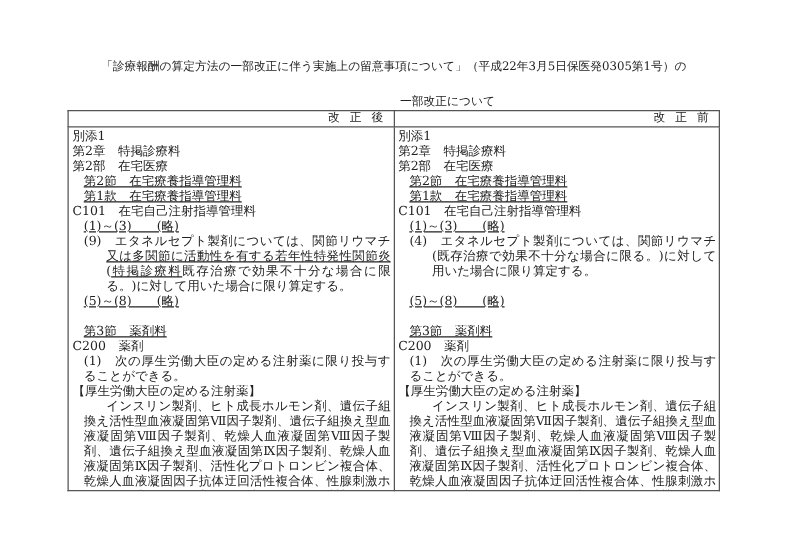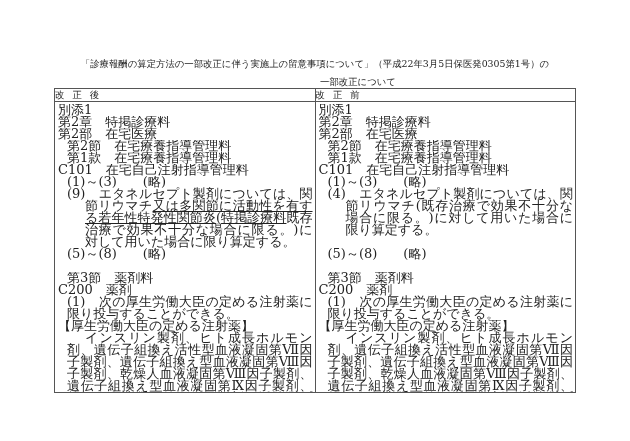--- a/index.html
+++ b/index.html
@@ -1,26 +1,26 @@
 <!DOCTYPE html>
 <html><head>
 <meta charset="utf-8">
 <style>
   html, body { margin:0; padding:0; background:#ffffff; }
   body { width:630px; height:441px; position:relative; overflow:hidden;
          font-family:"DejaVu Serif","Liberation Serif",serif; color:#222; }
   .title { position:absolute; left:0; width:630px; text-align:center; font-size:9.4px; line-height:11px; }
-  .t1 { top:58px; }
+  .t1 { top:48px; }
   .t2 { top:76px;padding-left:43px; }
   table.cmp { position:absolute; left:54px; top:88px; width:522px; border-collapse:collapse; table-layout:fixed; }
   table.cmp td, table.cmp th { border:1px solid #555; vertical-align:top; padding:0; }
-  table.cmp th { font-weight:normal; font-size:9.4px; height:12px; line-height:12px; letter-spacing:8px; text-align:left; }
-  .col { height:288px; overflow:hidden; padding:2px 2px 0 3px; font-size:13px; line-height:12px; }
+  table.cmp th { font-weight:normal; font-size:9.4px; height:12px; line-height:12px; letter-spacing:8px; text-align:right; }
+  .col { height:288px; overflow:hidden; padding:2px 2px 0 3px; font-size:10px; line-height:12px; }
   .ln { white-space:nowrap; overflow:hidden; }
-  .i1 { padding-left:9px; }
+  .i1 { padding-left:9px;text-decoration:underline; }
   .para { text-indent:18px; }
   .hang { padding-left:27px; text-indent:-18px; white-space:normal; }
   .block { white-space:normal; word-break:break-all; text-align:justify; }
   .blk-indent { padding-left:9px; }
   .gap { height:12px; }
   u { text-decoration:underline;margin-top:16px; }
 </style>
 </head>
 <body>
 

